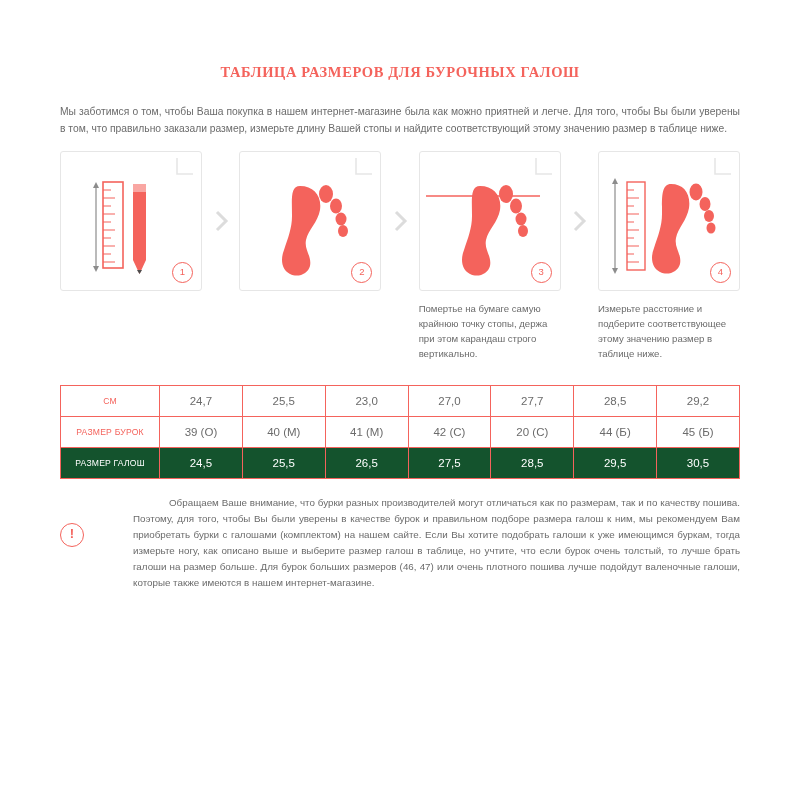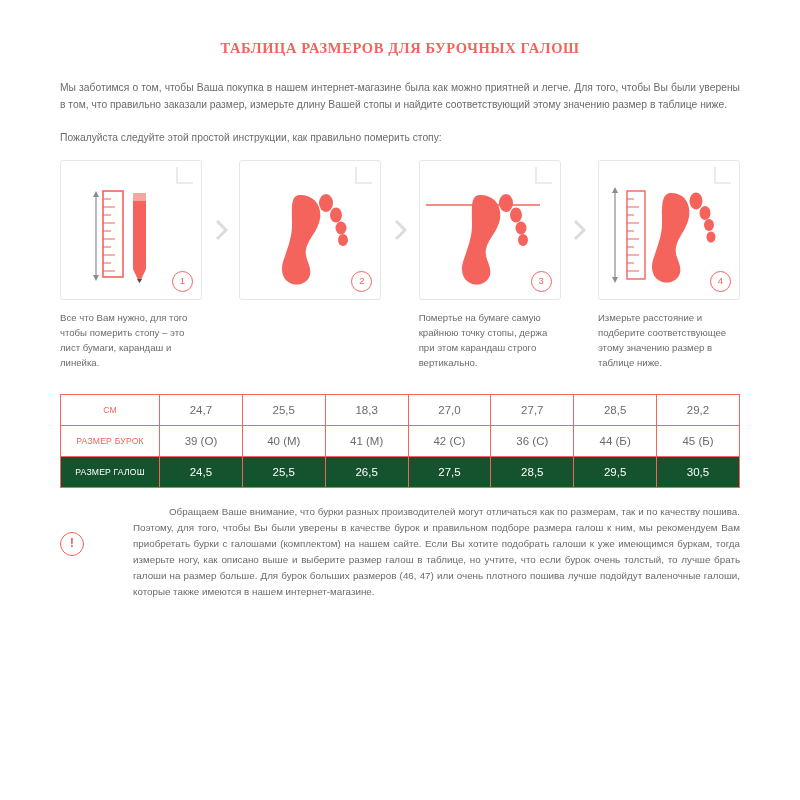--- a/index.html
+++ b/index.html
@@ -22,21 +22,21 @@
     padding: 0 60px;
   }
   .title {
     text-align: center;
     color: #f4635c;
     font-size: 14.5px;
     font-weight: bold;
     letter-spacing: 0.6px;
     font-family: "Liberation Serif", serif;
     margin: 0;
-    padding-top: 40px;
+    padding-top: 64px;
   }
   .intro {
     margin-top: 22px;
     font-size: 10.3px;
     line-height: 17px;
     color: #6b6b6b;
     text-align: justify;
   }
   .instruction-line {
     margin-top: 17px;
@@ -167,21 +167,20 @@
 </style>
 </head>
 <body>
 
 <div class="page">
 
   <h1 class="title">ТАБЛИЦА РАЗМЕРОВ ДЛЯ  БУРОЧНЫХ ГАЛОШ</h1>
 
   <p class="intro">Мы заботимся о том, чтобы Ваша покупка в нашем интернет-магазине была как можно приятней и легче. Для того, чтобы Вы были уверены в том, что правильно заказали размер, измерьте длину Вашей стопы и найдите соответствующий этому значению размер в таблице ниже.</p>
 
-  <p class="instruction-line">Пожалуйста следуйте этой простой инструкции, как правильно померить стопу:</p>
 
   <div class="steps">
 
     <div class="step">
       <div class="card">
         <svg width="142" height="140" viewBox="0 0 142 140">
           <path d="M116 6 L116 22 L132 22" fill="none" stroke="#e6e6e6" stroke-width="1.6"></path>
 
           <rect x="42" y="30" width="20" height="86" fill="none" stroke="#f4635c" stroke-width="1.6"></rect>
           <g stroke="#f4635c" stroke-width="1.2">
@@ -201,21 +200,20 @@
           <polygon points="72,108 85,108 78.5,122" fill="#f4635c"></polygon>
           <polygon points="76,118 81,118 78.5,122" fill="#4d4d4d"></polygon>
           <rect x="72" y="32" width="13" height="8" fill="#f9a6a2"></rect>
 
           <line x1="35" y1="34" x2="35" y2="116" stroke="#8c8c8c" stroke-width="1.2"></line>
           <polygon points="35,30 32,36 38,36" fill="#8c8c8c"></polygon>
           <polygon points="35,120 32,114 38,114" fill="#8c8c8c"></polygon>
         </svg>
         <div class="badge">1</div>
       </div>
-      <div class="caption">Все что Вам нужно, для того чтобы померить стопу – это лист бумаги, карандаш и линейка.</div>
     </div>
 
     <div class="arrow">
       <svg width="16" height="22" viewBox="0 0 16 22">
           <polyline points="4,2 13,11 4,20" fill="none" stroke="#dcdcdc" stroke-width="3"></polyline>
         </svg>
     </div>
 
     <div class="step">
       <div class="card">
@@ -291,33 +289,33 @@
     </div>
 
   </div>
 
   <table class="size-table">
     <tbody>
       <tr>
         <td class="rowhdr">СМ</td>
         <td>24,7</td>
         <td>25,5</td>
-        <td>18,3</td>
+        <td>23,0</td>
         <td>27,0</td>
         <td>27,7</td>
         <td>28,5</td>
         <td>29,2</td>
       </tr>
       <tr>
         <td class="rowhdr">РАЗМЕР БУРОК</td>
         <td>39 (O)</td>
         <td>40 (М)</td>
         <td>41 (М)</td>
         <td>42 (С)</td>
-        <td>36 (С)</td>
+        <td>20 (С)</td>
         <td>44 (Б)</td>
         <td>45 (Б)</td>
       </tr>
       <tr class="highlight">
         <td class="rowhdr">РАЗМЕР ГАЛОШ</td>
         <td>24,5</td>
         <td>25,5</td>
         <td>26,5</td>
         <td>27,5</td>
         <td>28,5</td>

